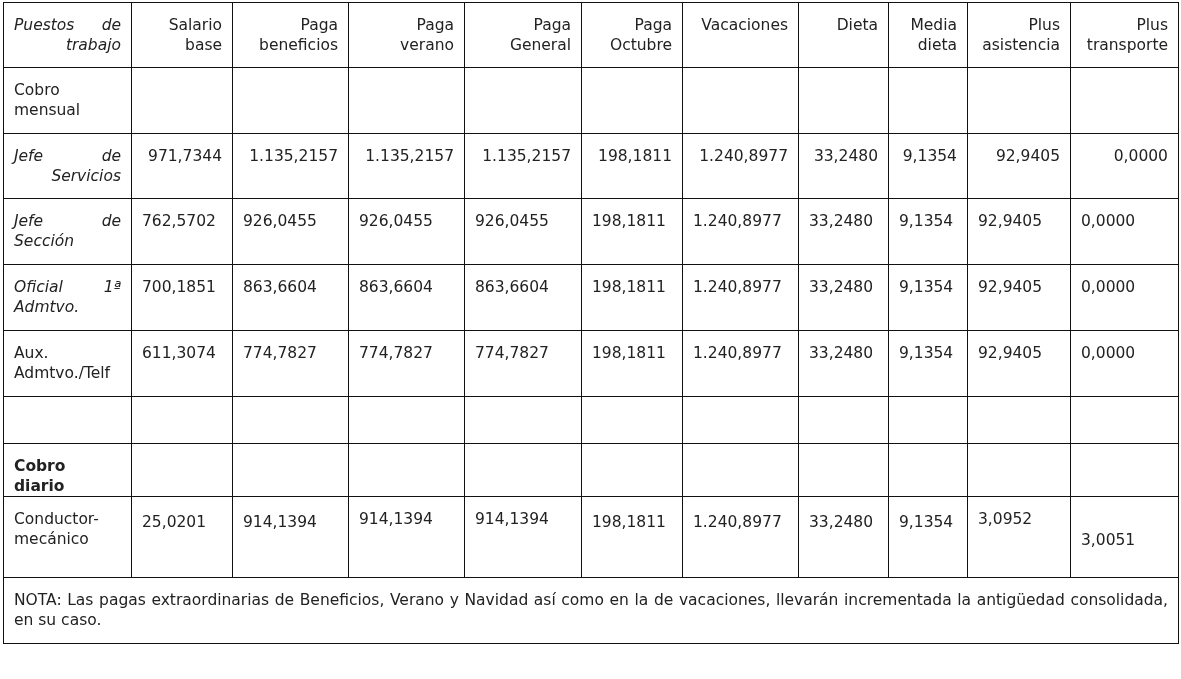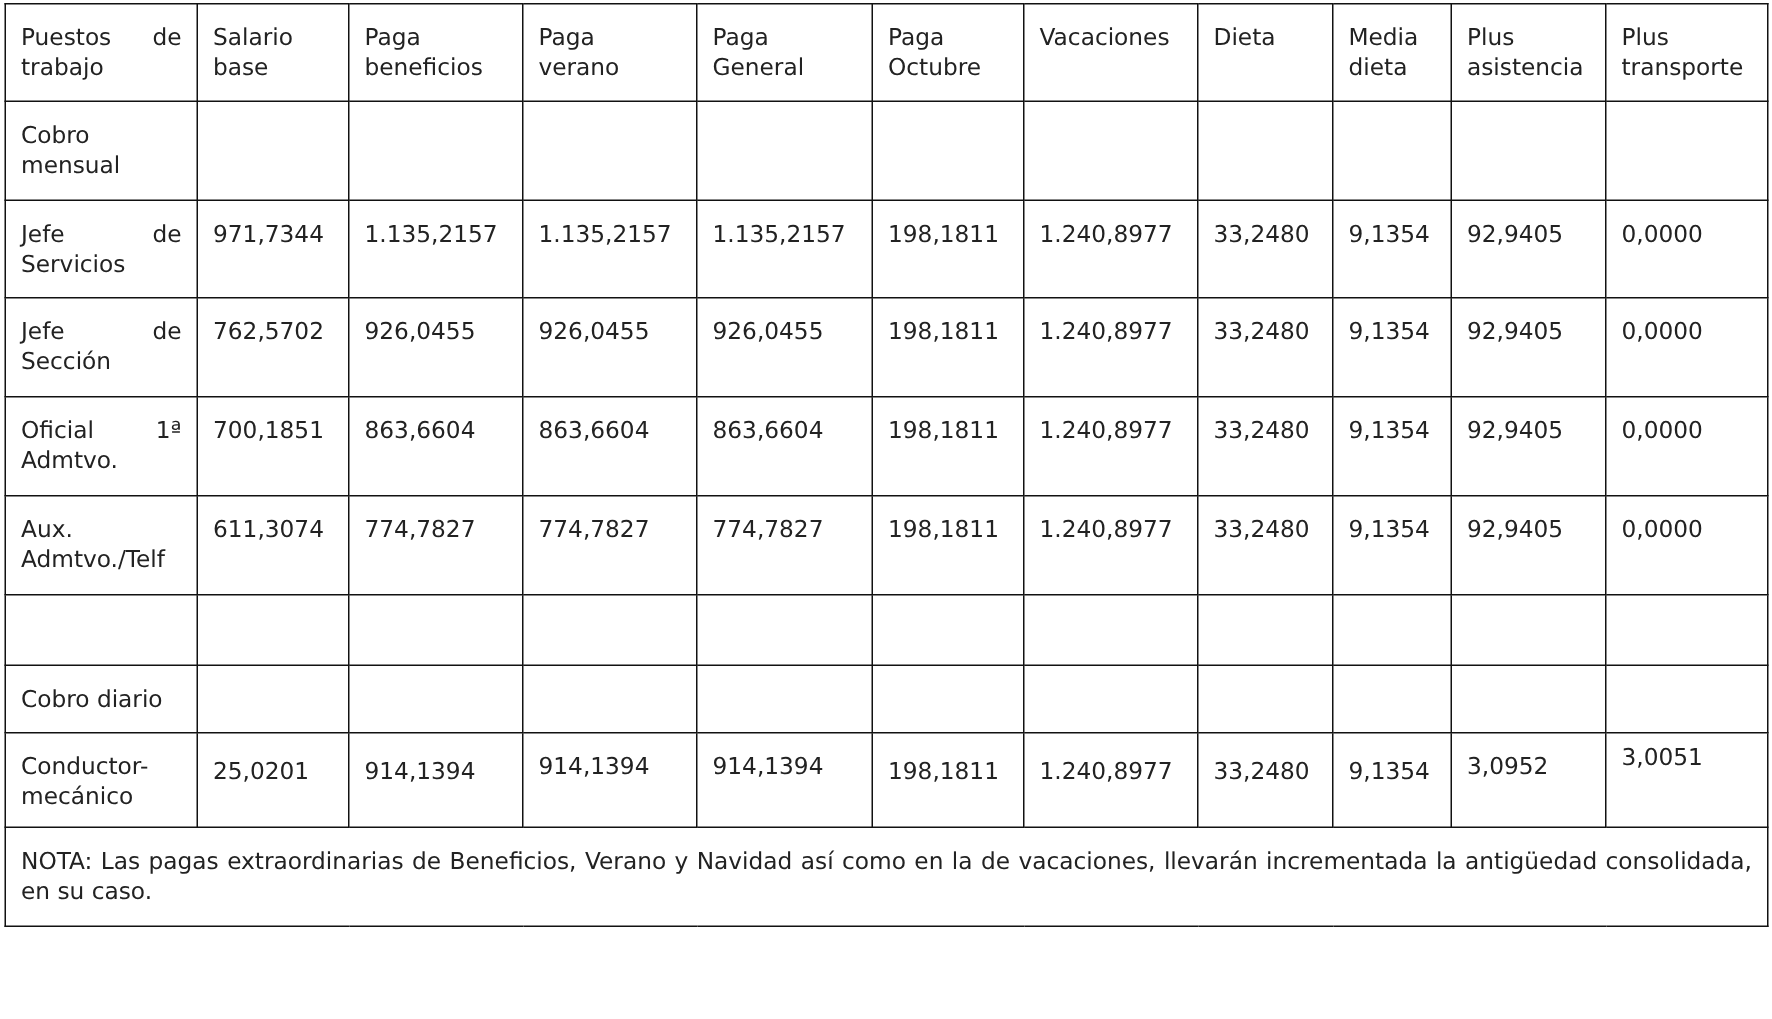--- a/index.html
+++ b/index.html
@@ -12,29 +12,29 @@
   }
   table.grid td {
     border: 1.5px solid #111;
     vertical-align: top;
     padding: 12px 10px 0 10px;
     font-size: 15.5px;
     line-height: 20px;
     overflow: hidden;
     white-space: normal;
   }
-  td.just2 { text-align: justify; }
+  td.just2 { text-align: justify; font-style: italic; }
   td.just2 span.first { display: flex; justify-content: space-between; }
   td.small { font-size: 13px; line-height: 15px; padding-top: 15px; }
   td.low { padding-top: 20px; }
   td.num { white-space: nowrap; }
-  tr.h64 td { height: 52px; }
+  tr.h64 td { height: 52px; text-align: right; }
   tr.h65 td { height: 53px; }
   tr.h46 td { height: 34px; }
-  tr.h44 td { height: 32px; }
+  tr.h44 td { height: 32px; font-weight: bold; }
   tr.h59 td { height: 47px; }
   tr.h65n td { height: 53px; }
   td.note { text-align: justify; text-align-last: left; padding: 15px 10px 0 10px; }
 </style>
 </head>
 <body>
 
 <table class="grid">
   <colgroup>
     <col style="width:128px">
@@ -198,20 +198,20 @@
     </td>
     <td class="num" style="padding-top:15px">25,0201</td>
     <td class="num" style="padding-top:15px">914,1394</td>
     <td class="num low">914,1394</td>
     <td class="num low">914,1394</td>
     <td class="num" style="padding-top:15px">198,1811</td>
     <td class="num" style="padding-top:15px">1.240,8977</td>
     <td class="num" style="padding-top:15px">33,2480</td>
     <td class="num" style="padding-top:15px">9,1354</td>
     <td class="num" style="">3,0952</td>
-    <td class="num" style="padding-top:6px">3,0051</td>
+    <td class="num" style="padding-top:33px">3,0051</td>
   </tr>
 
   <tr class="h65n">
     <td colspan="11" class="note">NOTA: Las pagas extraordinarias de Beneficios, Verano y Navidad así como en la de vacaciones, llevarán incrementada la antigüedad consolidada, en su caso.</td>
   </tr>
 </tbody>
   </table>
 
 </body></html>

